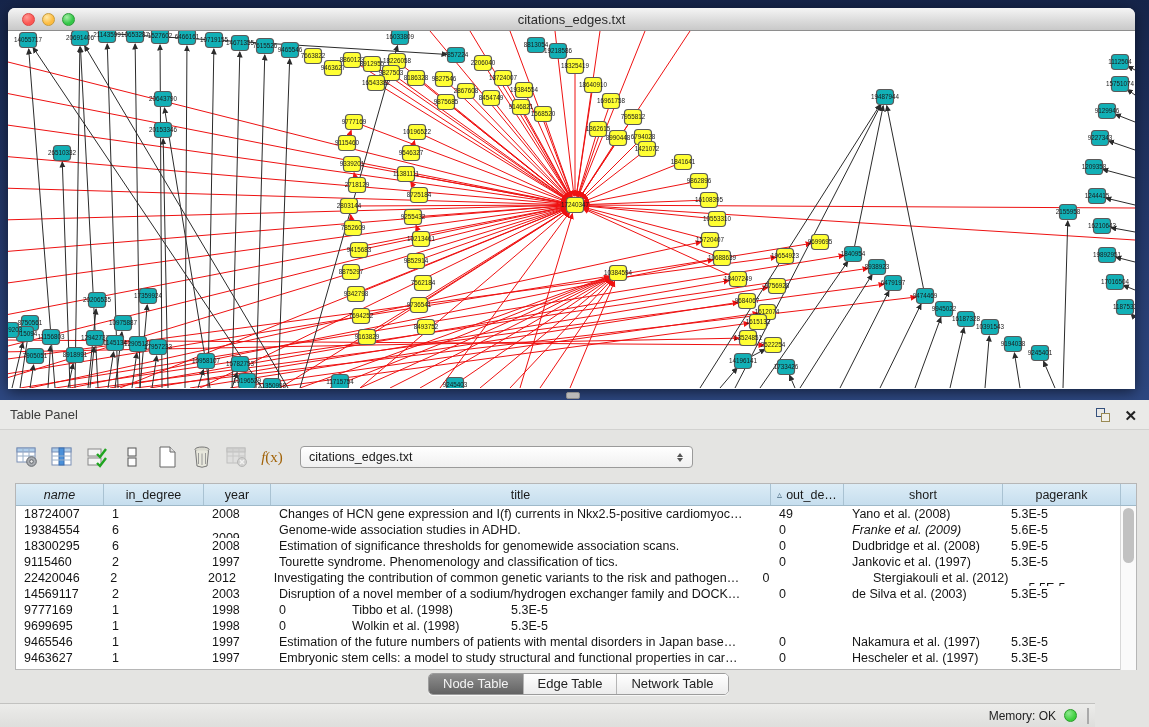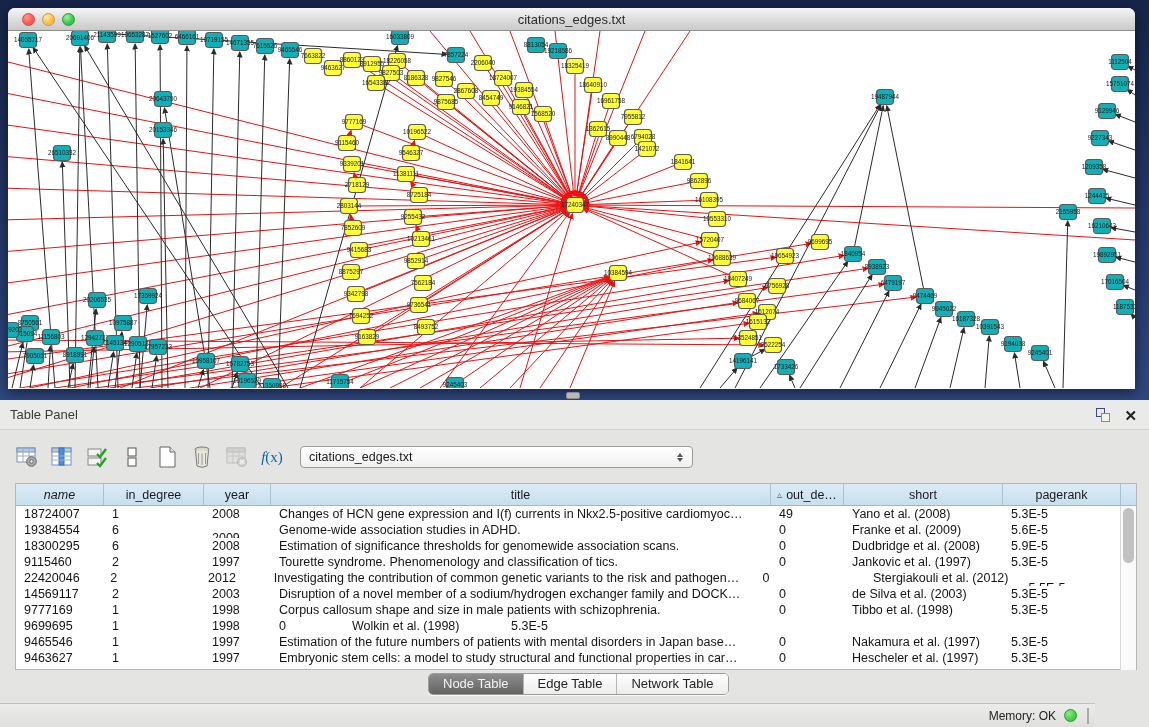--- a/index.html
+++ b/index.html
@@ -31,21 +31,21 @@
   .panel-header { position:relative; height:30px; background:#eaeae8; border-bottom:1px solid #d2d2d0; }
   .panel-header .panel-title { position:absolute; left:10px; top:0; line-height:30px; font-size:13px; color:#3c3c3c; }
   .panel-header .hdr-icons { position:absolute; right:12px; top:0; height:30px; display:flex; align-items:center; gap:14px; }
   .float-ic { position:relative; width:14px; height:14px; }
   .float-ic .sq1 { position:absolute; left:0; top:0; width:9px; height:9px; border:1.5px solid #35507c; background:#e9e9e7; }
   .float-ic .sq2 { position:absolute; right:0; bottom:0; width:9px; height:9px; border:1.5px solid #9a8a54; background:#f2f0e8; }
   .close-x { font-size:15px; font-weight:bold; color:#222; line-height:15px; cursor:default; }
 
   .toolbar { position:absolute; left:14px; top:42px; height:30px; display:flex; align-items:center; gap:9px; }
   .tb-btn { width:26px; height:26px; display:flex; align-items:center; justify-content:center; border-radius:3px; }
-  .fx { font-family:"Liberation Serif", serif; font-size:15px; color:#0369a1; }
+  .fx { font-family:"Liberation Serif", serif; font-size:15px; color:#a16207; }
   .fx i { font-style:italic; }
   .combo { position:relative; width:393px; height:22px; margin-left:6px; border:1px solid #9a9a9a; border-radius:4px;
     background:linear-gradient(180deg,#ffffff,#f0f0f0); box-shadow:inset 0 1px 0 #fff; display:flex; align-items:center; }
   .combo .combo-label { flex:1; font-size:12.5px; color:#1a1a1a; padding-left:8px; }
   .combo .combo-arrows { width:16px; height:16px; margin-right:4px; display:flex; flex-direction:column;
     align-items:center; justify-content:center; gap:1px; }
   .combo .combo-arrows span { width:0; height:0; border-left:3.5px solid transparent; border-right:3.5px solid transparent; }
   .combo .combo-arrows .up { border-bottom:4px solid #555; }
   .combo .combo-arrows .dn { border-top:4px solid #555; }
 
@@ -629,21 +629,21 @@
             <div class="td" style="width: 73px;">49</div>
             <div class="td" style="width: 159px;">Yano et al. (2008)</div>
             <div class="td" style="width: 118px;">5.3E-5</div>
           </div>
           <div class="tr">
             <div class="td" style="width: 88px;">19384554</div>
             <div class="td" style="width: 100px;">6</div>
             <div class="td" style="width: 67px; margin-top: 8px;">2009</div>
             <div class="td" style="width: 500px;">Genome-wide association studies in ADHD.</div>
             <div class="td" style="width: 73px;">0</div>
-            <div class="td" style="width: 159px;">Franke et al. (2009)</div>
+            <div class="td" style="width: 159px; font-style: italic;">Franke et al. (2009)</div>
             <div class="td" style="width: 118px;">5.6E-5</div>
           </div>
           <div class="tr">
             <div class="td" style="width: 88px;">18300295</div>
             <div class="td" style="width: 100px;">6</div>
             <div class="td" style="width: 67px;">2008</div>
             <div class="td" style="width: 500px;">Estimation of significance thresholds for genomewide association scans.</div>
             <div class="td" style="width: 73px;">0</div>
             <div class="td" style="width: 159px;">Dudbridge et al. (2008)</div>
             <div class="td" style="width: 118px;">5.9E-5</div>
@@ -672,21 +672,20 @@
             <div class="td" style="width: 67px;">2003</div>
             <div class="td" style="width: 500px;">Disruption of a novel member of a sodium/hydrogen exchanger family and DOCK…</div>
             <div class="td" style="width: 73px;">0</div>
             <div class="td" style="width: 159px;">de Silva et al. (2003)</div>
             <div class="td" style="width: 118px;">5.3E-5</div>
           </div>
           <div class="tr">
             <div class="td" style="width: 88px;">9777169</div>
             <div class="td" style="width: 100px;">1</div>
             <div class="td" style="width: 67px;">1998</div>
-            <div class="td" style="width: 500px;">Corpus callosum shape and size in male patients with schizophrenia.</div>
             <div class="td" style="width: 73px;">0</div>
             <div class="td" style="width: 159px;">Tibbo et al. (1998)</div>
             <div class="td" style="width: 118px;">5.3E-5</div>
           </div>
           <div class="tr">
             <div class="td" style="width: 88px;">9699695</div>
             <div class="td" style="width: 100px;">1</div>
             <div class="td" style="width: 67px;">1998</div>
             <div class="td" style="width: 73px;">0</div>
             <div class="td" style="width: 159px;">Wolkin et al. (1998)</div>

